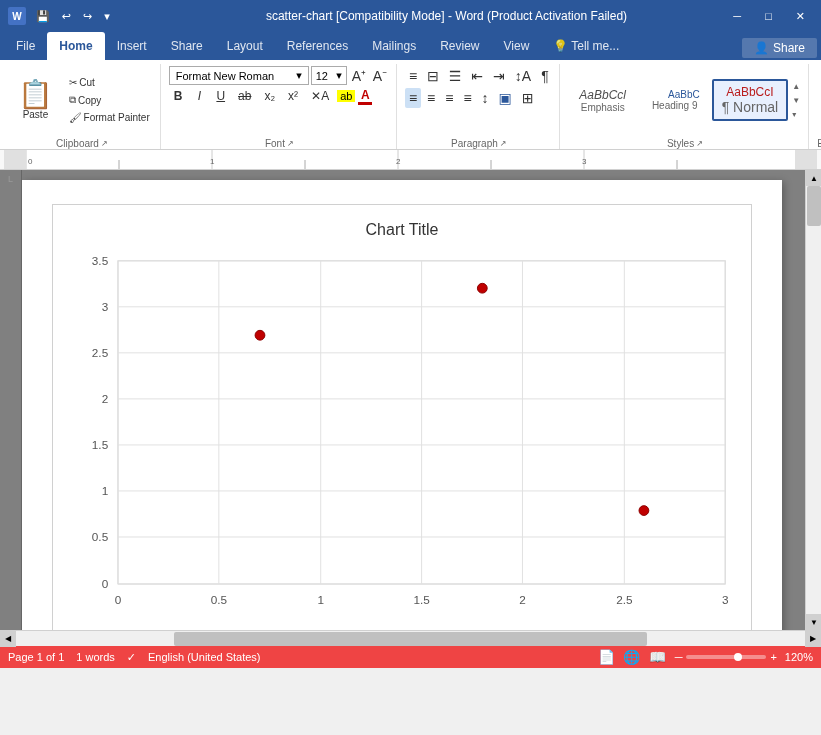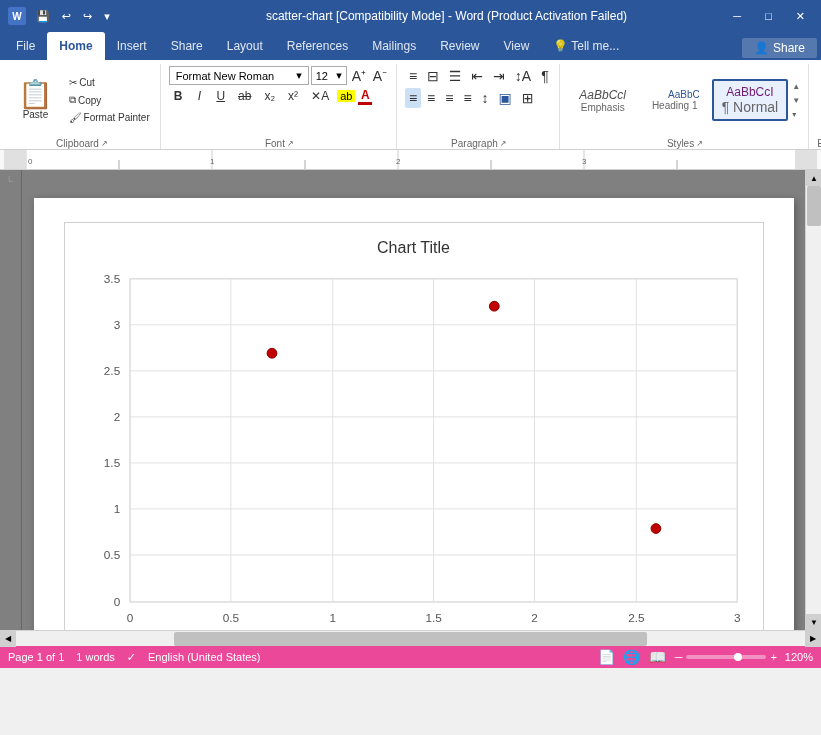--- a/index.html
+++ b/index.html
@@ -156,21 +156,21 @@
       border: 2px solid transparent;
       padding: 4px 8px;
       cursor: pointer;
       text-align: center;
       min-width: 70px;
       border-radius: 2px;
     }
     .style-item.active { border-color: #2b579a; background: #e8f0fe; }
     .style-emphasis { font-style: italic; color: #4f4f4f; }
     .style-heading { color: #2b579a; font-size: 10px; font-weight: normal; text-align: right; }
-    .style-normal { color: #701a75; text-align: center; }
+    .style-normal { color: #b91c1c; text-align: center; }
     .styles-scroll { display: flex; flex-direction: column; justify-content: center; gap: 1px; }
     .styles-scroll-btn { font-size: 8px; color: #666; cursor: pointer; padding: 2px; }
 
     
     .editing-area { display: flex; flex-direction: column; align-items: center; justify-content: center; }
     .search-btn { font-size: 20px; color: #2b579a; cursor: pointer; }
 
     
     .ruler {
       background: #f8f8f8;
@@ -214,21 +214,21 @@
       margin-bottom: 12px;
     }
     .chart-area {
       position: relative;
       width: 100%;
     }
     .chart-svg { width: 100%; }
 
     
     .status-bar {
-      background: #ec4899;
+      background: #ef4444;
       color: white;
       height: 22px;
       display: flex;
       align-items: center;
       padding: 0 8px;
       font-size: 11px;
       gap: 12px;
     }
     .status-right { margin-left: auto; display: flex; align-items: center; gap: 8px; }
     .zoom-slider { display: flex; align-items: center; gap: 4px; }
@@ -386,21 +386,21 @@
   </div>
 
   <div class="ribbon-group">
     <div class="ribbon-group-content styles-area">
       <div class="style-item">
         <div class="style-emphasis">AaBbCcl</div>
         <div style="font-size:10px;color:#666;">Emphasis</div>
       </div>
       <div class="style-item">
         <div class="style-heading">AaBbC</div>
-        <div style="font-size:10px;color:#666;">Heading 1</div>
+        <div style="font-size:10px;color:#666;">Heading 9</div>
       </div>
       <div class="style-item active">
         <div class="style-normal">AaBbCcI</div>
         <div style="font-size:14px;color:#666;">¶ Normal</div>
       </div>
       <div class="styles-scroll">
         <span class="styles-scroll-btn">▲</span>
         <span class="styles-scroll-btn">▼</span>
         <span class="styles-scroll-btn">▾</span>
       </div>
@@ -443,21 +443,21 @@
   </div>
   <div class="ruler-side"></div>
 </div>
 
 <div style="display:flex; flex:1; background:#808080; height:460px;">
 
   <div style="width:22px; background:#808080; border-right:1px solid #666;">
     <div style="margin-top:4px; color:#999; font-size:9px; text-align:center;">L</div>
   </div>
 
-  <div style="flex:1; overflow:hidden; display:flex; justify-content:center; padding:28px 0; background:#808080;">
+  <div style="flex:1; overflow:hidden; display:flex; justify-content:flex-start; padding:10px 0; background:#808080;">
     <div class="page">
 
       <div class="chart-container">
         <div class="chart-title">Chart Title</div>
         <div class="chart-area">
           <svg class="chart-svg" viewBox="0 0 680 380" xmlns="http://www.w3.org/2000/svg">
 
             <rect x="50" y="10" width="620" height="330" fill="white" stroke="#d0d0d0" stroke-width="1"></rect>
 
             <line x1="50" y1="10" x2="50" y2="340" stroke="#e0e0e0" stroke-width="1"></line>

